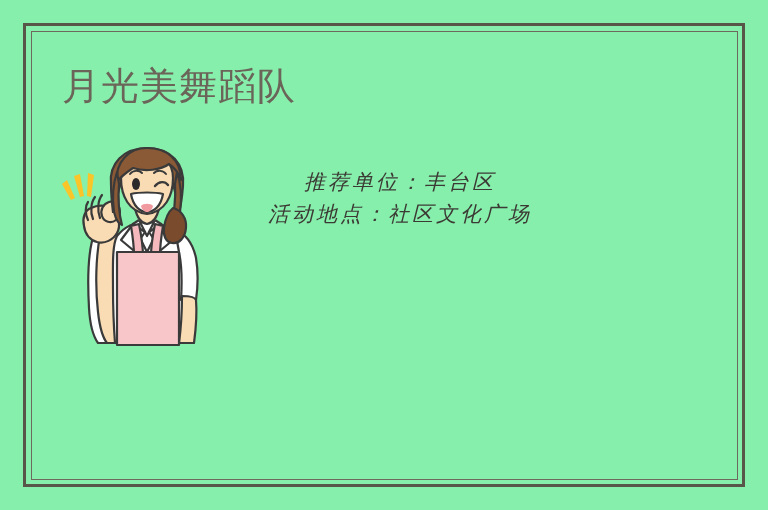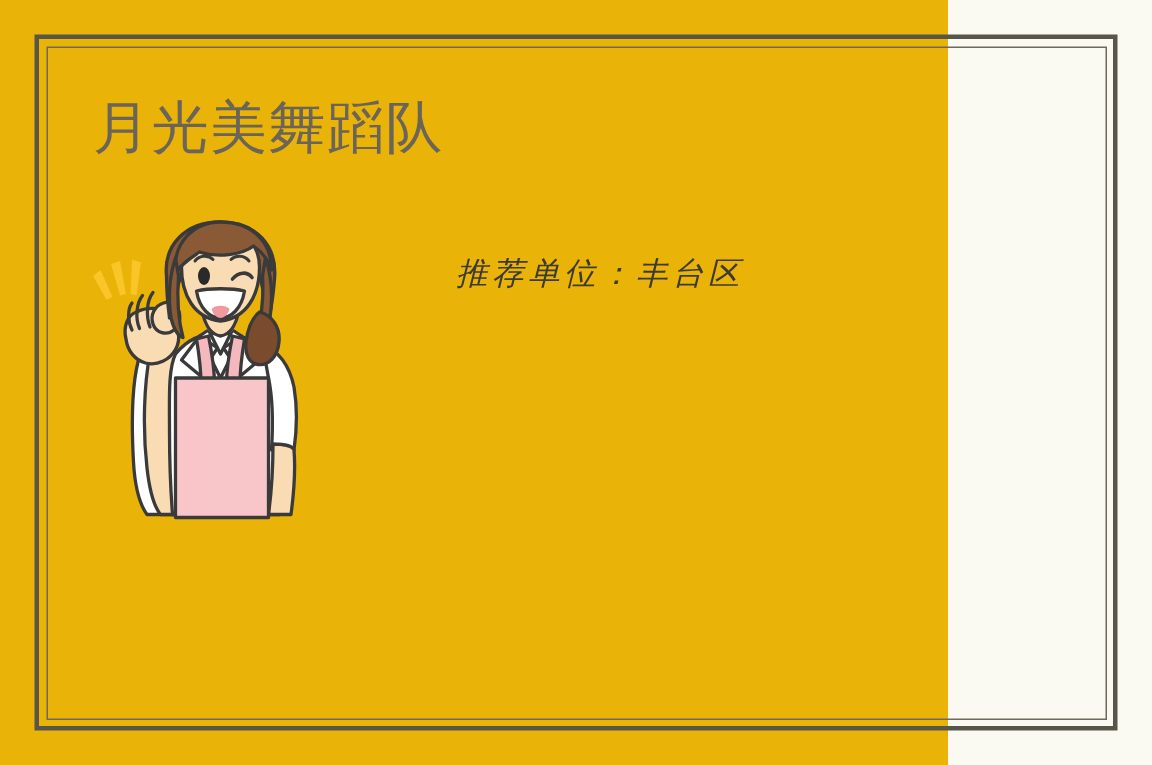--- a/index.html
+++ b/index.html
@@ -8,23 +8,23 @@
   }
   body {
     width: 768px;
     height: 510px;
     background: #fbfaf2;
     font-family: "DejaVu Sans", sans-serif;
     overflow: hidden;
   }
   .page {
     position: relative;
-    width: 632px;
+    width: 768px;
     height: 510px;
-    background: #eab308;
+    background: #86efac;
     box-sizing: border-box;
   }
   
   .frame-outer {
     position: absolute;
     left: 23px;
     top: 23px;
     width: 722px;
     height: 464px;
     border: 3px solid #585549;
@@ -162,15 +162,18 @@
         <path d="M86,66 C88,63 96,63 98,66 C97,70 94,72 92,72 C90,72 87,70 86,66 Z" fill="#f09a9f" stroke="none"></path>
 
       </g>
     </svg>
   </div>
 
   <div class="info-block">
     <div class="info-line">
       <span class="lbl">推荐单位：</span><span class="val">丰台区</span>
     </div>
+    <div class="info-line">
+      <span class="lbl">活动地点：</span><span class="val">社区文化广场</span>
+    </div>
   </div>
 
 </div>
 
 </body></html>

